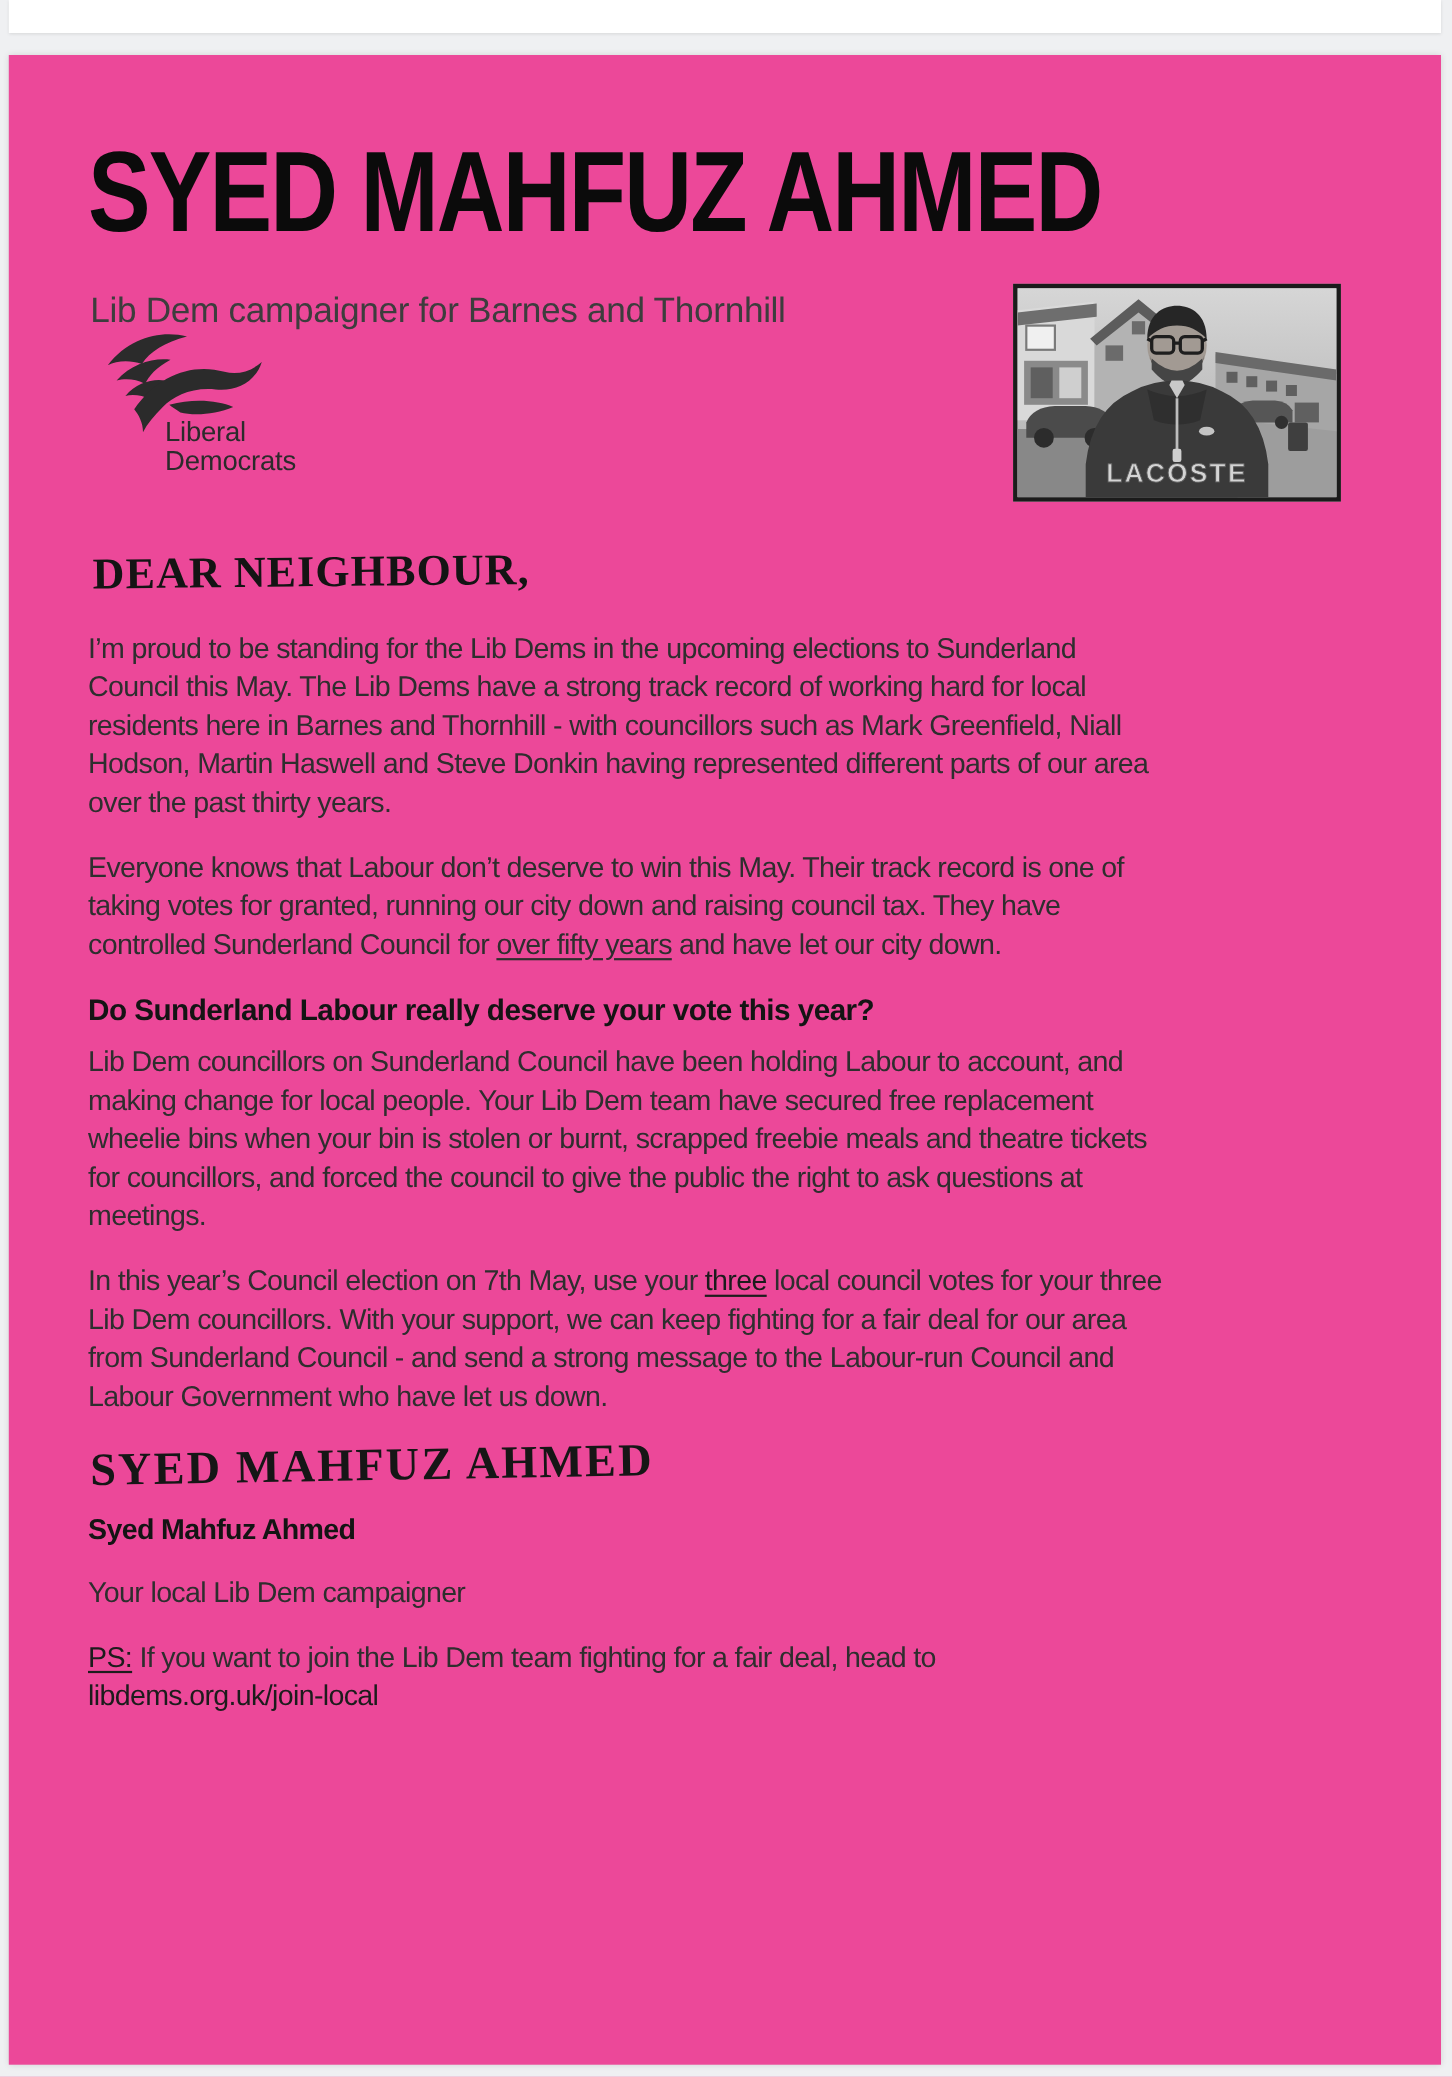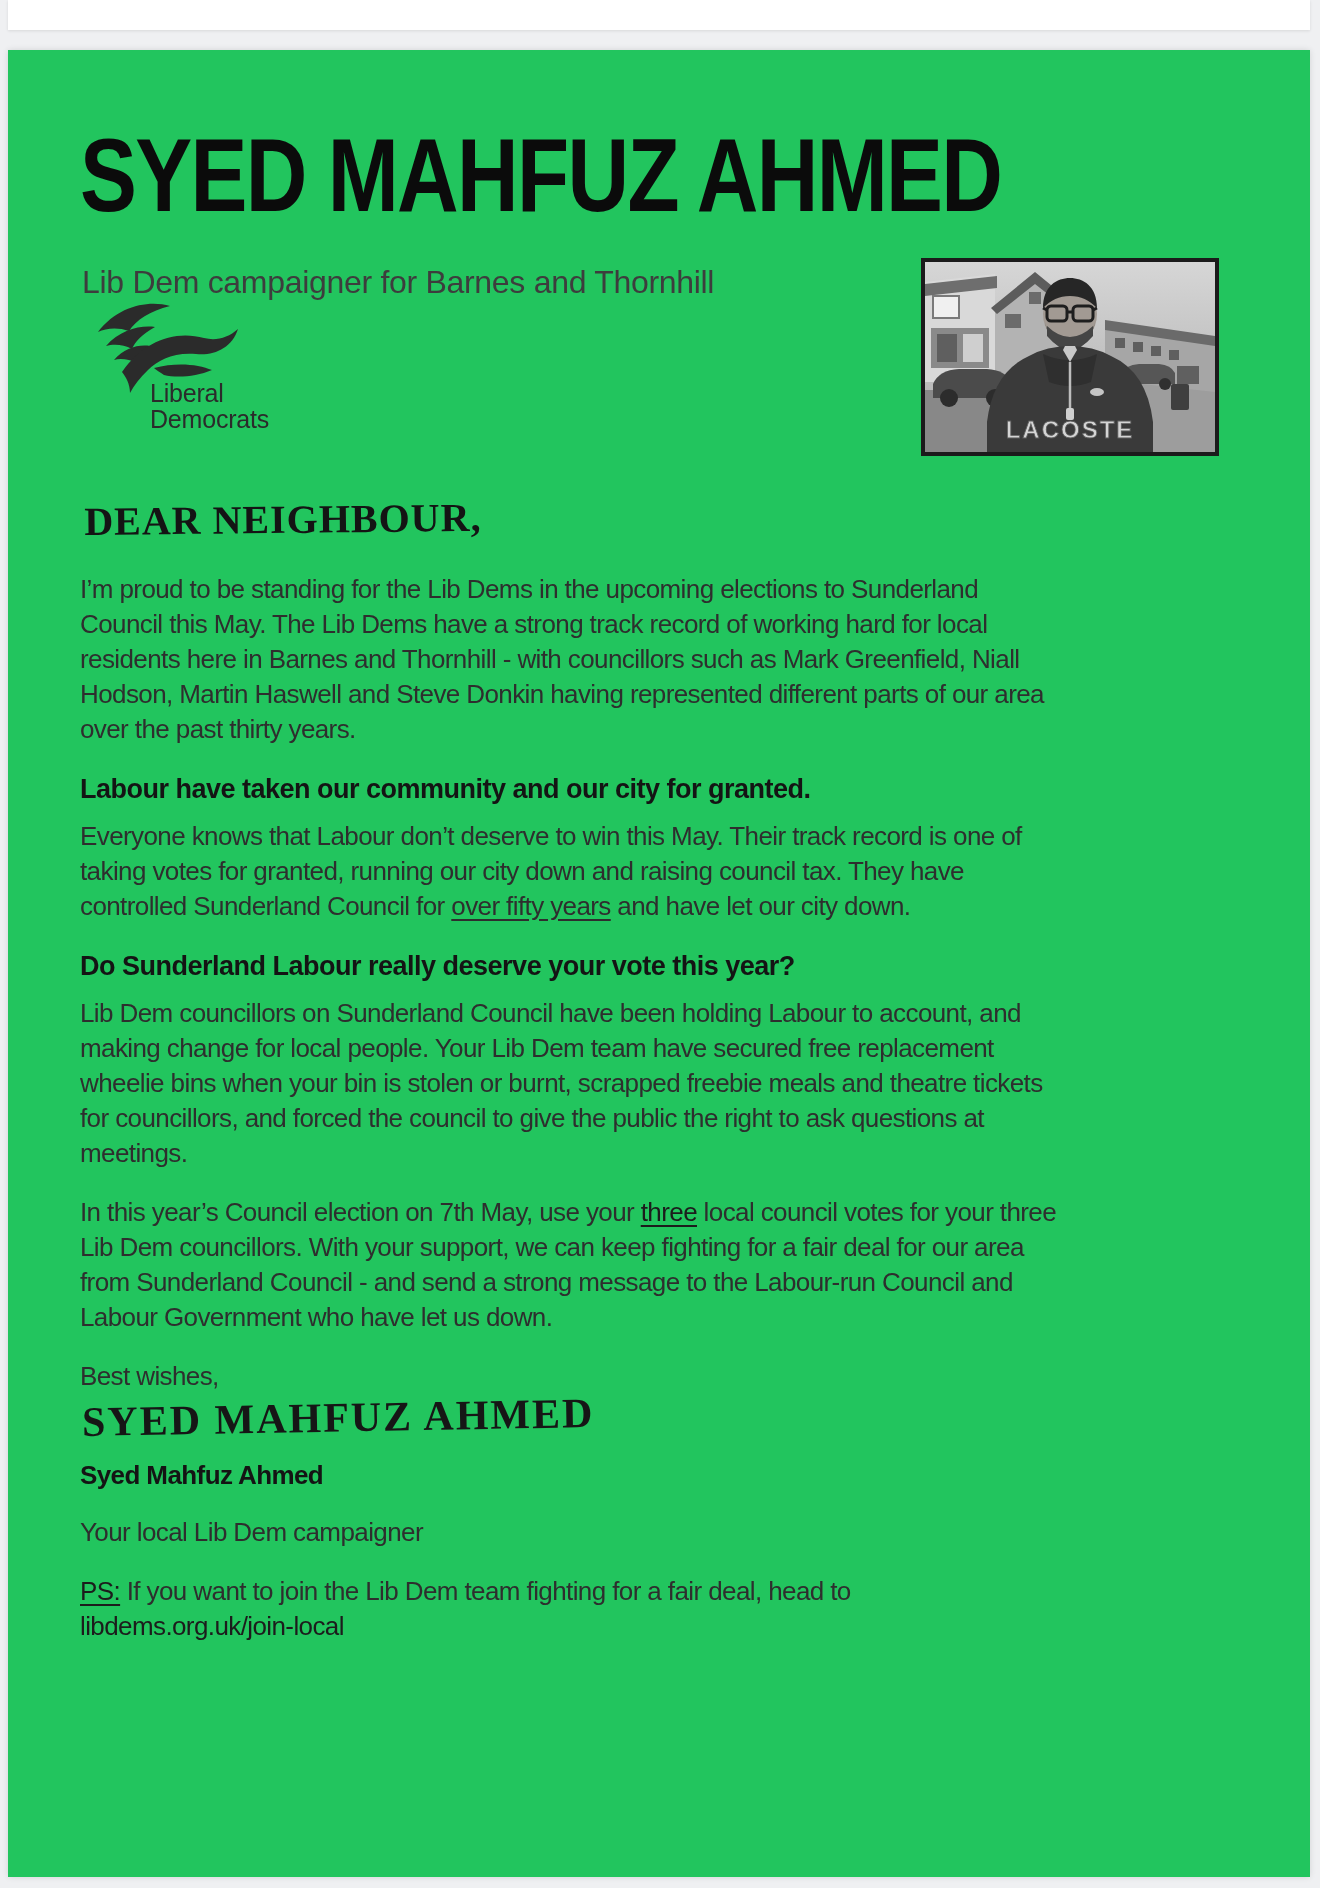--- a/index.html
+++ b/index.html
@@ -13,21 +13,21 @@
   .viewport{position:relative;width:1320px;height:1888px;}
 
   
   .prev-page{
     position:absolute;left:8px;top:0;width:1302px;height:30px;
     background:#ffffff;box-shadow:0 1px 3px rgba(0,0,0,.10);
   }
 
   .page-card{
     position:absolute;left:8px;top:50px;width:1302px;height:1827px;
-    background:#22c55e;box-shadow:0 0 6px rgba(0,0,0,.12);
+    background:#ec4899;box-shadow:0 0 6px rgba(0,0,0,.12);
   }
 
   
   .headline{
     position:absolute;left:72px;top:70px;width:1160px;
     font-size:104px;line-height:110px;font-weight:800;color:#0b0b0b;
     letter-spacing:-2px;white-space:nowrap;
   }
   .headline .squeeze{display:inline-block;transform:scaleX(.82);transform-origin:0 50%;}
   .subtitle{
@@ -172,29 +172,27 @@
         <text x="145" y="176" text-anchor="middle" font-size="24" font-weight="700" fill="#d4d4d4" stroke="#5a5a5a" stroke-width="0.8" letter-spacing="2" font-family="Liberation Sans, DejaVu Sans, sans-serif">LACOSTE</text>
       </svg>
     </div>
 
     <div class="letter">
 
       <div class="salutation">DEAR NEIGHBOUR,</div>
 
       <p>I’m proud to be standing for the Lib Dems in the upcoming elections to Sunderland Council this May. The Lib Dems have a strong track record of working hard for local residents here in Barnes and Thornhill - with councillors such as Mark Greenfield, Niall Hodson, Martin Haswell and Steve Donkin having represented different parts of our area over the past thirty years.</p>
 
-      <h2>Labour have taken our community and our city for granted.</h2>
       <p><span>Everyone knows that Labour don’t deserve to win this May. Their track record is one of taking votes for granted, running our city down and raising council tax. They have controlled Sunderland Council for </span><span class="u">over fifty years</span><span> and have let our city down.</span></p>
 
       <h2>Do Sunderland Labour really deserve your vote this year?</h2>
       <p>Lib Dem councillors on Sunderland Council have been holding Labour to account, and making change for local people. Your Lib Dem team have secured free replacement wheelie bins when your bin is stolen or burnt, scrapped freebie meals and theatre tickets for councillors, and forced the council to give the public the right to ask questions at meetings.</p>
 
       <p><span>In this year’s Council election on 7th May, use your </span><strong class="u">three</strong><span> local council votes for your three Lib Dem councillors. With your support, we can keep fighting for a fair deal for our area from Sunderland Council - and send a strong message to the Labour-run Council and Labour Government who have let us down.</span></p>
 
-      <p class="regards">Best wishes,</p>
       <div class="signature">SYED MAHFUZ AHMED</div>
       <p class="signed-name">Syed Mahfuz Ahmed</p>
       <p class="role">Your local Lib Dem campaigner</p>
 
       <p class="ps"><strong class="u">PS:</strong><span> If you want to join the Lib Dem team fighting for a fair deal, head to </span><strong>libdems.org.uk/join-local</strong></p>
 
     </div>
   </div>
 </div>
 

